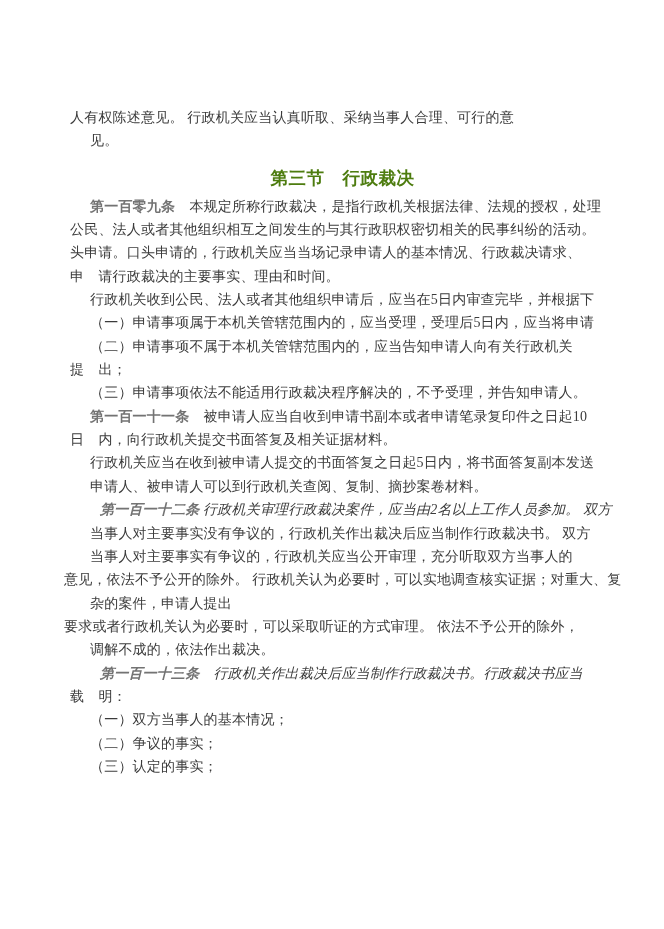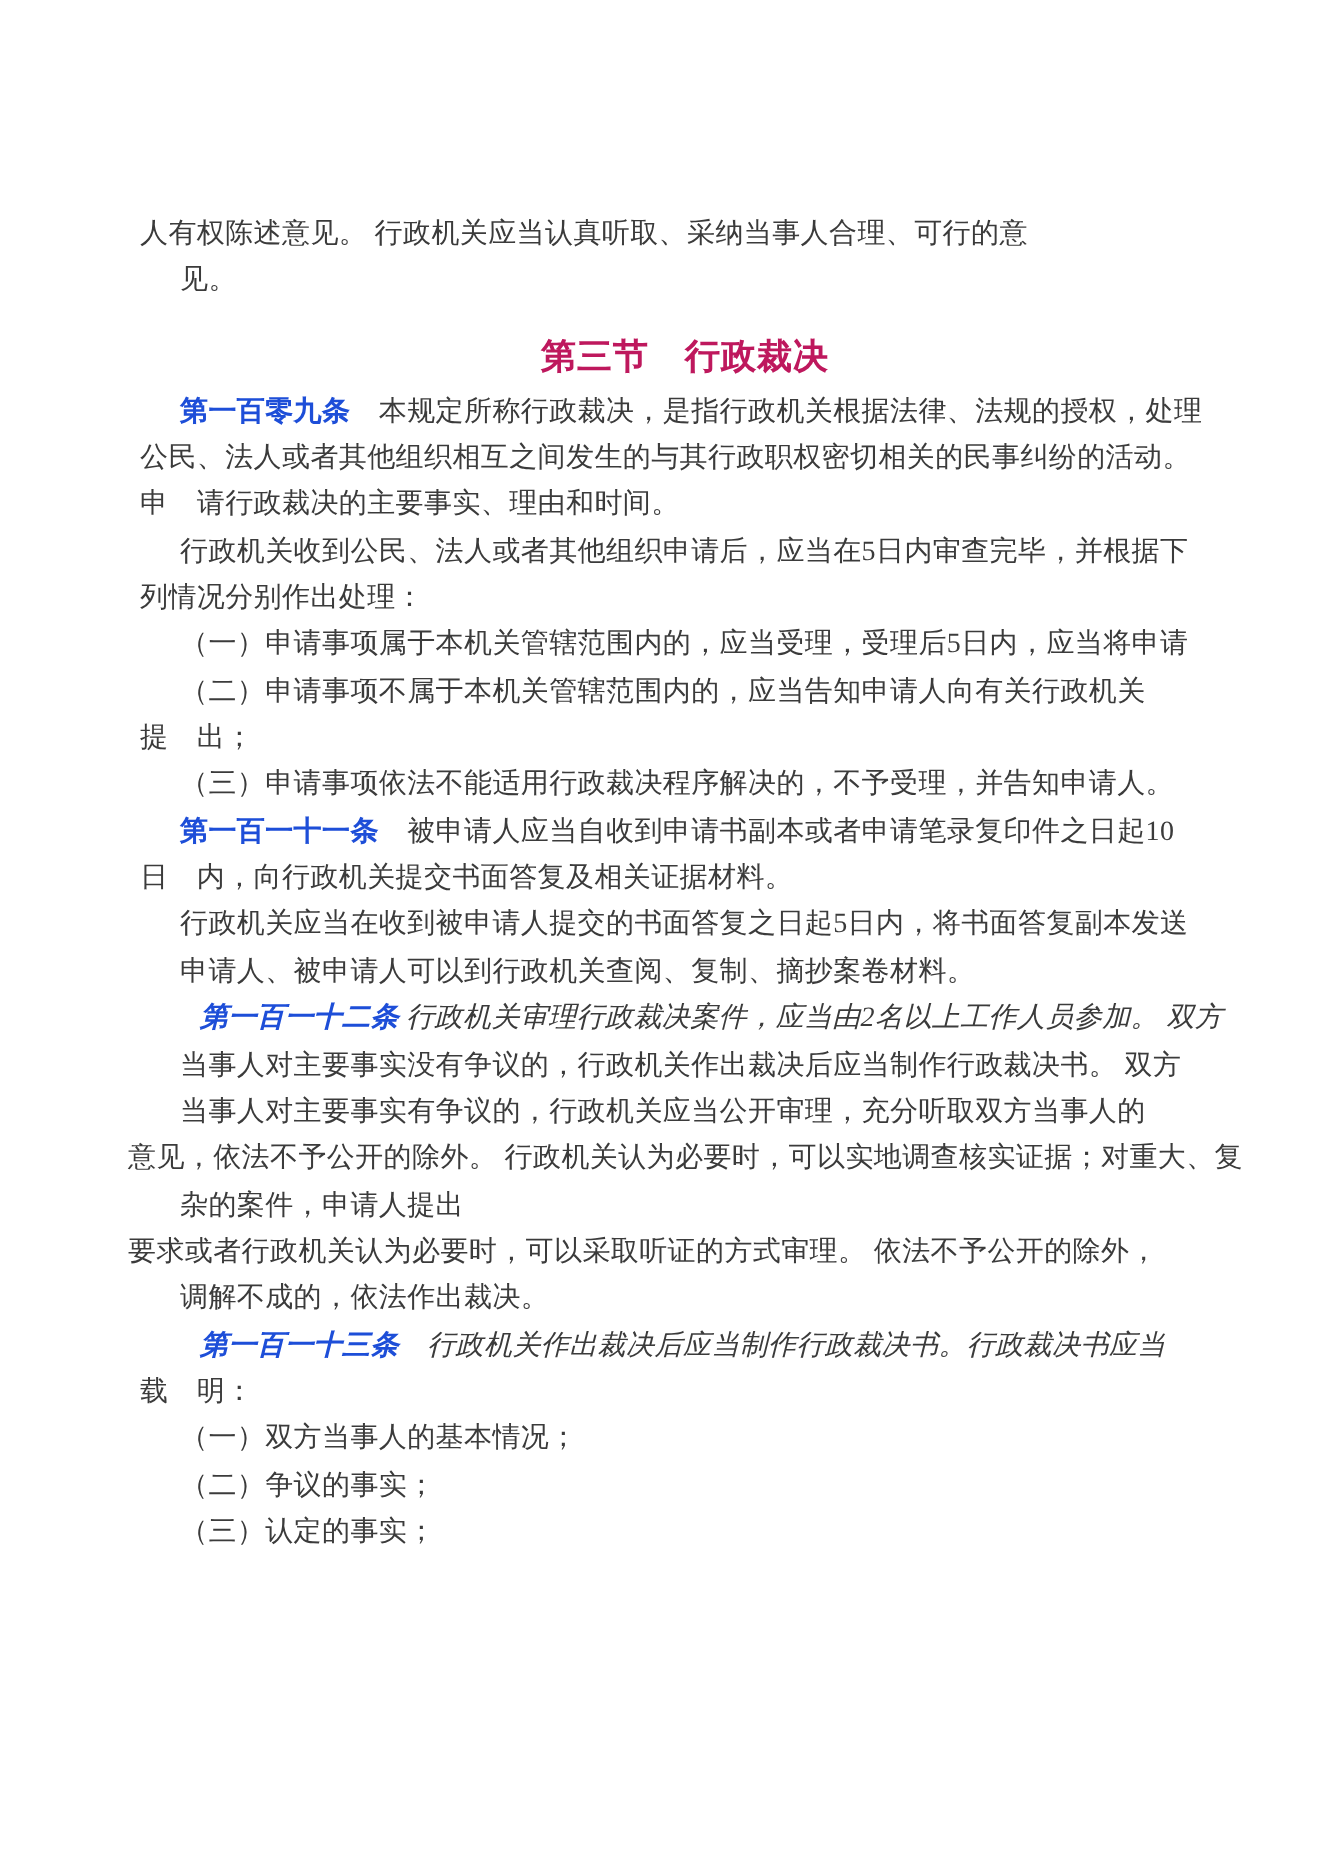--- a/index.html
+++ b/index.html
@@ -26,48 +26,48 @@
     margin: 0;
     padding: 0;
     font-size: 14px;
     line-height: 23.35px;
     white-space: pre;
     letter-spacing: 0.2px;
   }
   .ind  { padding-left: 20px; }
   .ind2 { padding-left: 30px; font-style: italic; }
   .tight { margin-left: -6px; }
-  .lead { font-weight: bold; color: #1d4ed8; }
+  .lead { font-weight: bold; color: #737373; }
   .heading {
     margin: 13px 0 5px 0;
     font-size: 17.5px;
     font-weight: bold;
     text-align: center;
     line-height: 24px;
-    color: #be185d;
+    color: #4d7c0f;
     white-space: pre;
     letter-spacing: 0.5px;
   }
 </style>
 </head>
 <body>
 
 <div class="page">
   <div class="content">
 
     <p class="ln">人有权陈述意见。 行政机关应当认真听取、采纳当事人合理、可行的意</p>
     <p class="ln ind">见。</p>
 
     <h2 class="heading">第三节　行政裁决</h2>
 
     <p class="ln ind"><span class="lead">第一百零九条</span><span>　本规定所称行政裁决，是指行政机关根据法律、法规的授权，处理</span></p>
     <p class="ln">公民、法人或者其他组织相互之间发生的与其行政职权密切相关的民事纠纷的活动。</p>
+    <p class="ln">头申请。口头申请的，行政机关应当当场记录申请人的基本情况、行政裁决请求、</p>
     <p class="ln">申　请行政裁决的主要事实、理由和时间。</p>
     <p class="ln ind">行政机关收到公民、法人或者其他组织申请后，应当在5日内审查完毕，并根据下</p>
-    <p class="ln">列情况分别作出处理：</p>
     <p class="ln ind">（一）申请事项属于本机关管辖范围内的，应当受理，受理后5日内，应当将申请</p>
     <p class="ln ind">（二）申请事项不属于本机关管辖范围内的，应当告知申请人向有关行政机关</p>
     <p class="ln">提　出；</p>
     <p class="ln ind">（三）申请事项依法不能适用行政裁决程序解决的，不予受理，并告知申请人。</p>
     <p class="ln ind"><span class="lead">第一百一十一条</span><span>　被申请人应当自收到申请书副本或者申请笔录复印件之日起10</span></p>
     <p class="ln">日　内，向行政机关提交书面答复及相关证据材料。</p>
     <p class="ln ind">行政机关应当在收到被申请人提交的书面答复之日起5日内，将书面答复副本发送</p>
     <p class="ln ind">申请人、被申请人可以到行政机关查阅、复制、摘抄案卷材料。</p>
     <p class="ln ind2"><span class="lead">第一百一十二条</span><span> 行政机关审理行政裁决案件，应当由2名以上工作人员参加。 双方</span></p>
     <p class="ln ind">当事人对主要事实没有争议的，行政机关作出裁决后应当制作行政裁决书。 双方</p>

